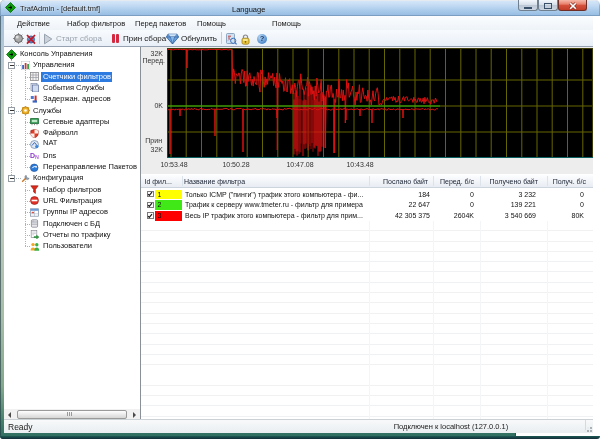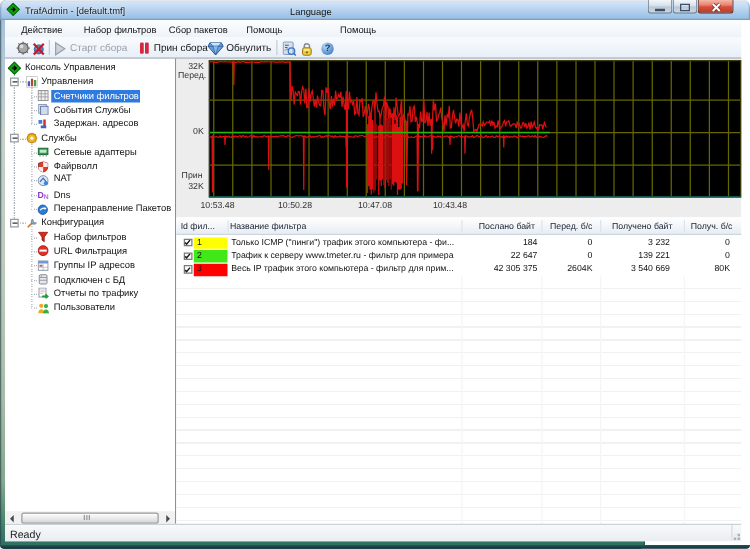--- a/index.html
+++ b/index.html
@@ -33,21 +33,21 @@
         <path d="M1.2 1.2L6.8 6.8M6.8 1.2L1.2 6.8" stroke="#803028" stroke-width="3"></path>
         <path d="M1.2 1.2L6.8 6.8M6.8 1.2L1.2 6.8" stroke="#fff" stroke-width="1.6"></path>
       </svg>
     </div>
 
 <div style="position:absolute;left:4px;top:16px;width:589px;height:417px;background:#fff"></div>
 
 <div style="position:absolute;left:4px;top:16px;width:589px;height:14px;background:linear-gradient(180deg,#fbfdfe,#eef3f9)"></div>
 <div class="mi" style="left:17px;top:19px">Действие</div>
 <div class="mi" style="left:67px;top:19px">Набор фильтров</div>
-<div class="mi" style="left:135px;top:19px">Сбор пакетов</div>
+<div class="mi" style="left:135px;top:19px">Перед пакетов</div>
 <div class="mi" style="left:197px;top:19px">Помощь</div>
 <div class="mi" style="left:232px;top:5px">Language</div>
 <div class="mi" style="left:272px;top:19px">Помощь</div>
 
 <div style="position:absolute;left:4px;top:30px;width:589px;height:17px;background:linear-gradient(180deg,#f8fbfe,#e9eff7);border-bottom:1px solid #96a2b2"></div>
 <div style="position:absolute;left:13px;top:33px">
       <svg width="11" height="11" viewBox="0 0 11 11">
         <circle cx="5.5" cy="5.5" r="4" fill="#a8a8a8" stroke="#5a5a5a" stroke-width=".9"></circle>
         <circle cx="4.2" cy="4" r="1.5" fill="#dedede"></circle>
         <path d="M5.5 0.2v1.4M5.5 9.4v1.4M0.2 5.5h1.4M9.4 5.5h1.4M1.7 1.7l1 1M8.3 8.3l1 1M9.3 1.7l-1 1M2.7 8.3l-1 1" stroke="#6a6a6a" stroke-width=".9"></path>
@@ -354,16 +354,17 @@
 </div>
 
 <div style="position:absolute;left:141px;top:221.4px;width:452px;height:198px;background-image:repeating-linear-gradient(180deg,transparent 0,transparent 9.3px,#f0f1f3 9.3px,#f0f1f3 10.3px)"></div>
 <div style="position:absolute;left:369px;top:221.4px;width:1px;height:198px;background:#f4f5f7"></div>
 <div style="position:absolute;left:433px;top:221.4px;width:1px;height:198px;background:#f4f5f7"></div>
 <div style="position:absolute;left:480px;top:221.4px;width:1px;height:198px;background:#f4f5f7"></div>
 <div style="position:absolute;left:547px;top:221.4px;width:1px;height:198px;background:#f4f5f7"></div>
 
 <div style="position:absolute;left:4px;top:419px;width:589px;height:14px;background:linear-gradient(180deg,#f7f9fa,#eaeef1);border-top:1px solid #ccd1d6"></div>
 <div style="position:absolute;left:8px;top:421.5px;font-size:8.5px;color:#202020">Ready</div>
+<div style="position:absolute;left:386px;top:422px;width:130px;font-size:7.5px;color:#202020;text-align:center">Подключен к localhost (127.0.0.1)</div>
 <div style="position:absolute;left:585px;top:420px;width:1px;height:12px;background:#d5dadd"></div>
 <div style="position:absolute;left:587px;top:430px;width:2px;height:2px;background:#aab2b8;box-shadow:3px 0 0 #aab2b8,3px -3px 0 #aab2b8,-3px 0 0 #e8eced,0 -3px 0 #e8eced"></div>
 
 <div style="position:absolute;left:0;top:436px;width:600px;height:3px;border-radius:0 0 4px 4px;background:linear-gradient(180deg,#1d5a55,#132c38)"></div>
 </div>
 </body></html>

